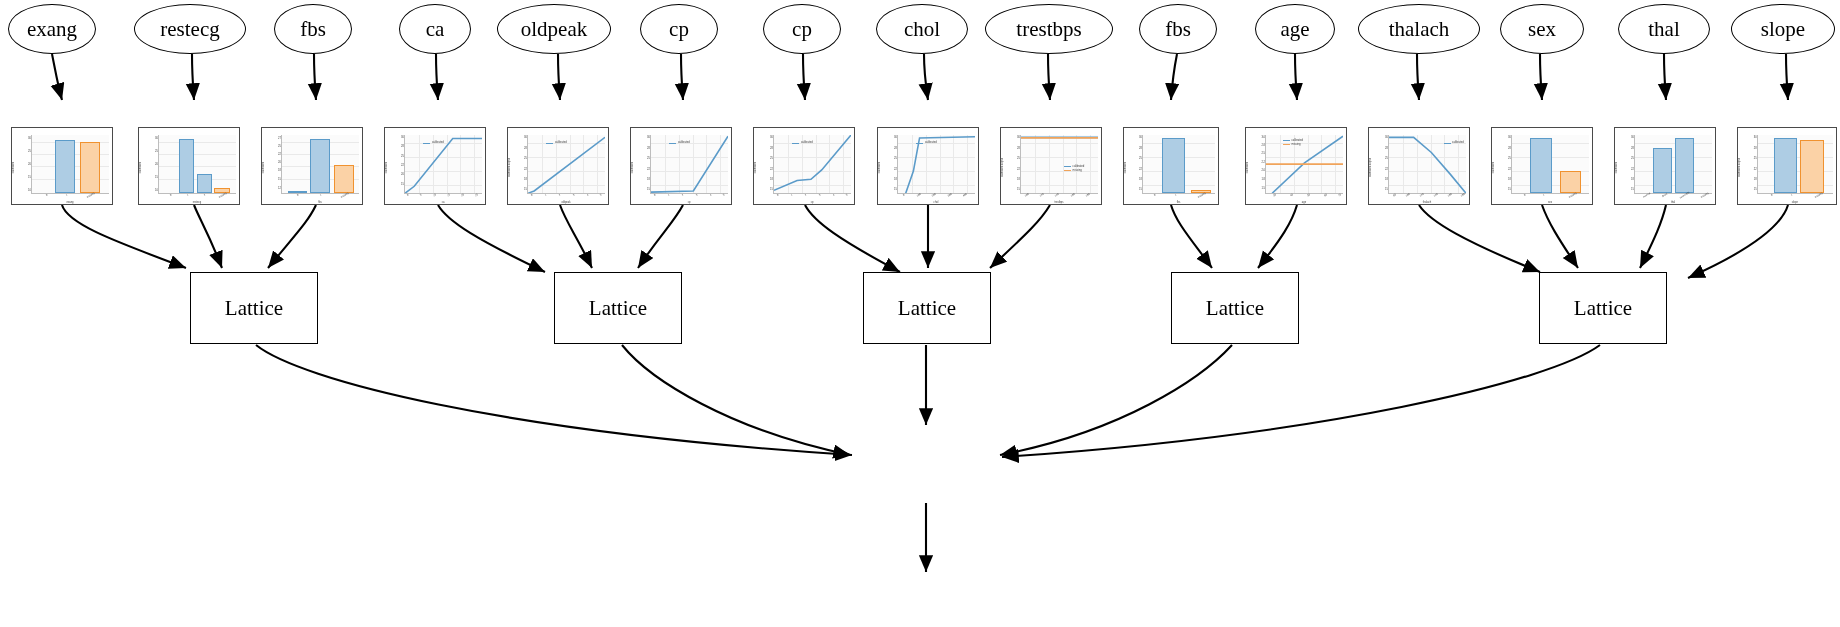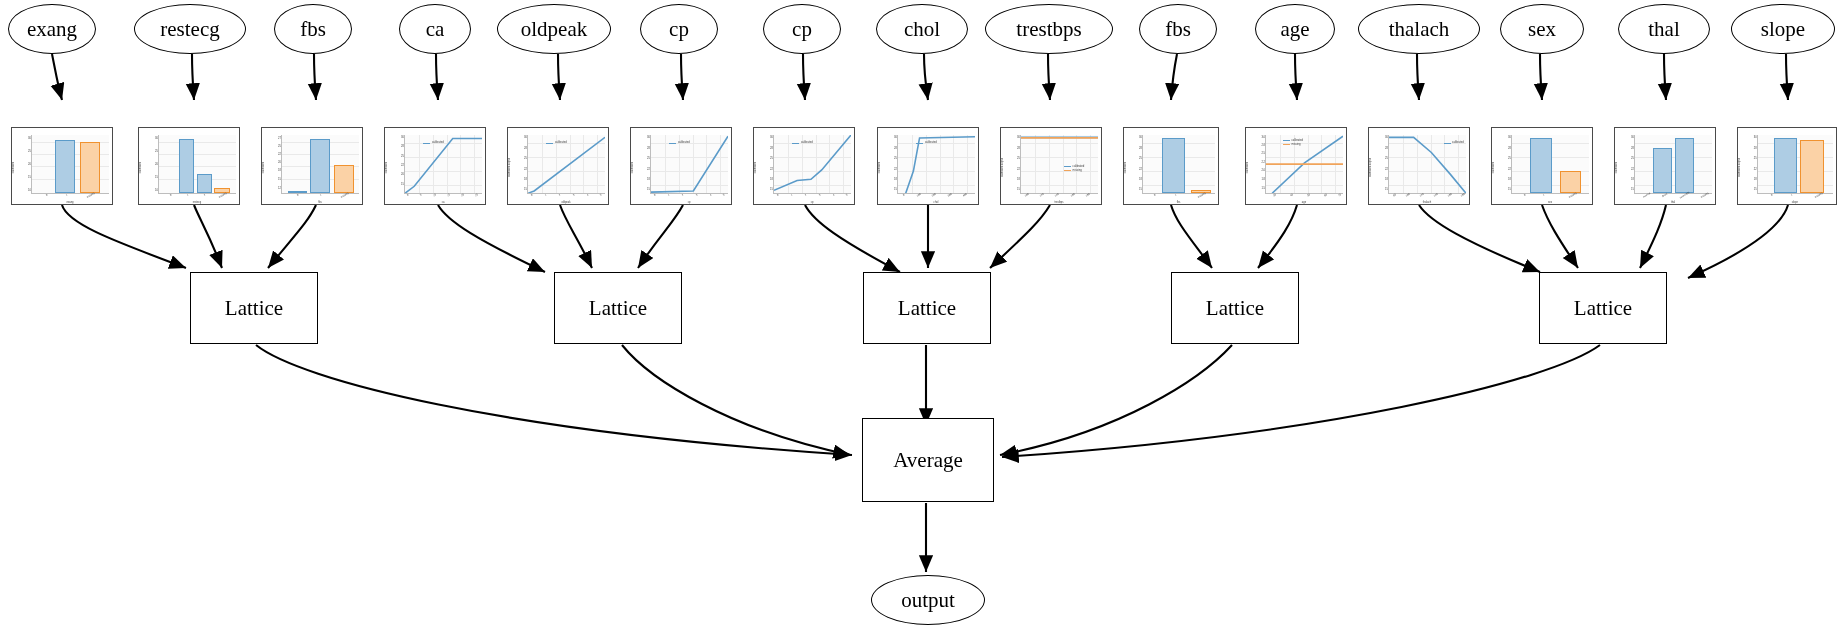--- a/index.html
+++ b/index.html
@@ -742,21 +742,15 @@
   <div class="rect" style="left:863px; top:272px; width:128px; height:72px;">
     <span>Lattice</span>
   </div>
   <div class="rect" style="left:1171px; top:272px; width:128px; height:72px;">
     <span>Lattice</span>
   </div>
   <div class="rect" style="left:1539px; top:272px; width:128px; height:72px;">
     <span>Lattice</span>
   </div>
 
-  <div class="rect" style="left:862px; top:418px; width:132px; height:84px;">
-    <span>Average</span>
-  </div>
-
-  <div class="ell" style="left:871px; top:575px; width:114px; height:50px;">
-    <span>output</span>
-  </div>
+
 
 </div>
 
 </body></html>

